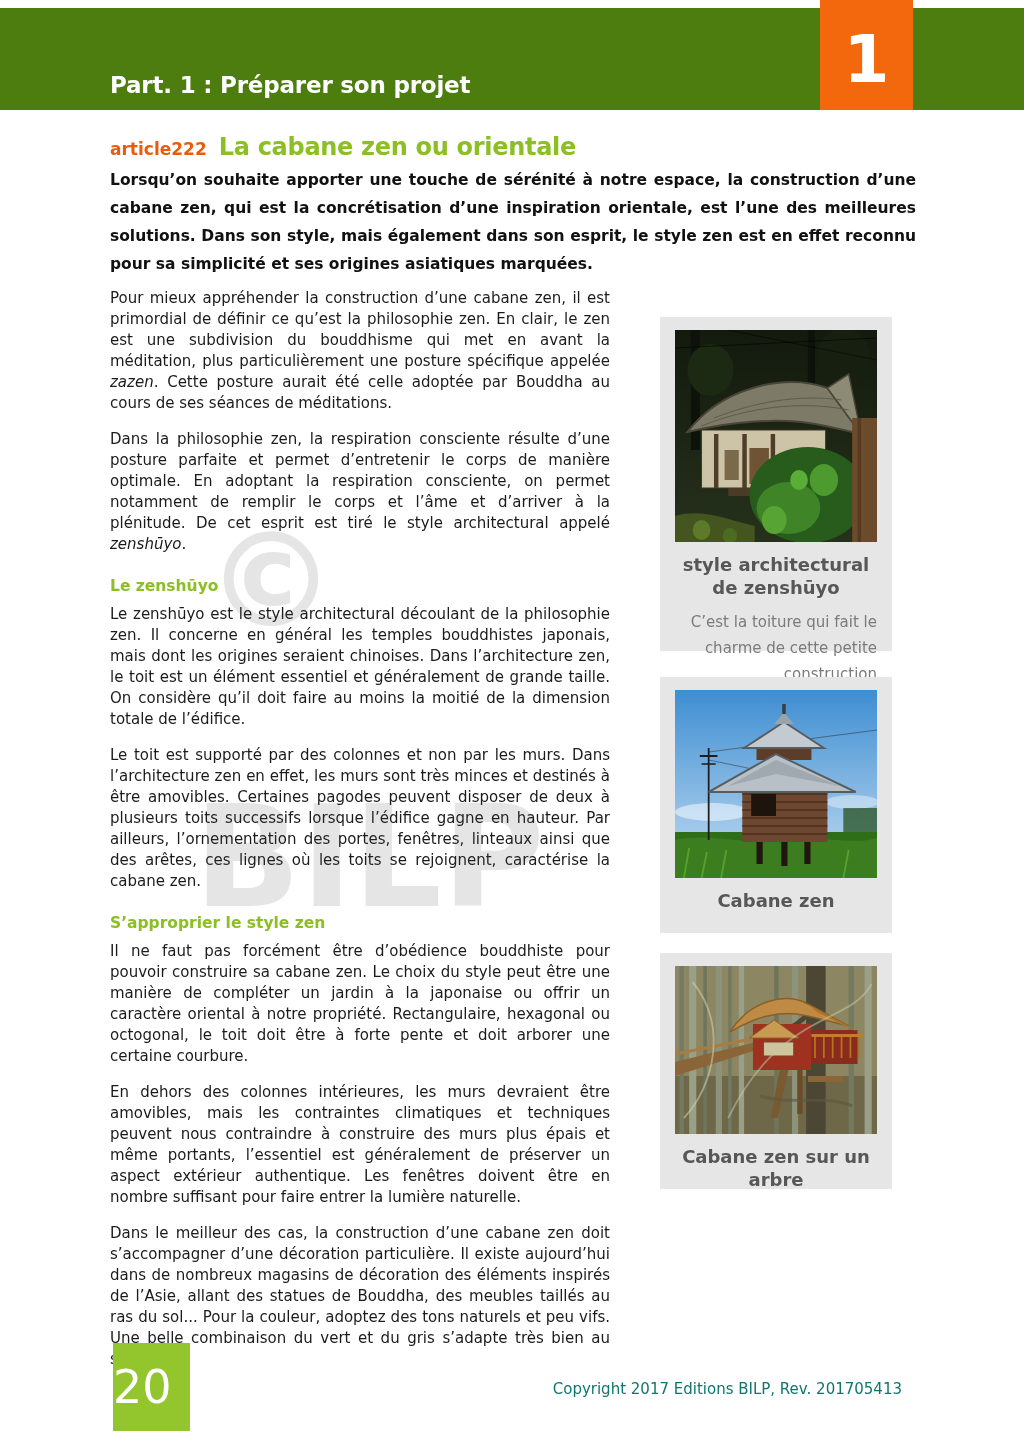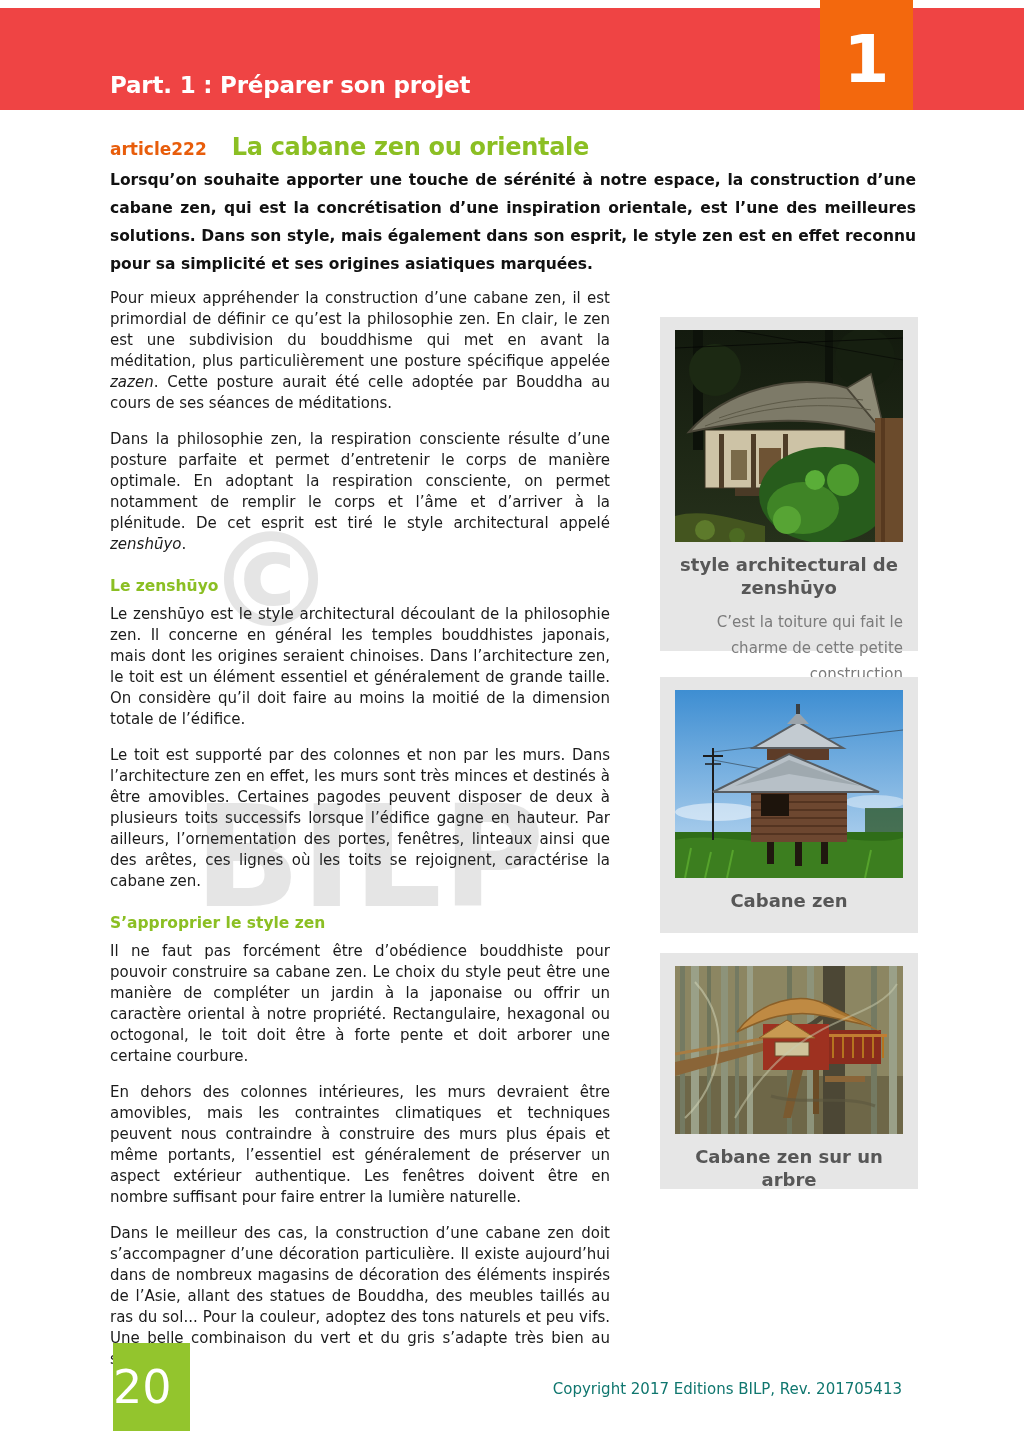--- a/index.html
+++ b/index.html
@@ -1,43 +1,43 @@
 <!DOCTYPE html>
 <html lang="fr"><head>
 <meta charset="utf-8">
 <style>
   html,body{margin:0;padding:0;background:#ffffff;}
   #page{position:relative;width:1024px;height:1436px;background:#ffffff;overflow:hidden;
         font-family:"DejaVu Sans","Liberation Sans",sans-serif;}
 
   
-  .band{position:absolute;left:0;top:8px;width:1024px;height:102px;background:#ef4444;}
+  .band{position:absolute;left:0;top:8px;width:1024px;height:102px;background:#4d7c0f;}
   .band-title{position:absolute;left:110px;top:64px;color:#ffffff;font-size:23px;font-weight:bold;letter-spacing:-0.2px;}
   .chapter-box{position:absolute;left:820px;top:0;width:93px;height:110px;background:#f3680d;
                display:flex;align-items:center;justify-content:center;}
   .chapter-num{color:#ffffff;font-size:66px;font-weight:bold;line-height:1;padding-top:10px;}
 
   
-  .article-row{position:absolute;left:110px;top:133px;width:806px;display:flex;align-items:baseline;gap:25px;text-align:right;}
+  .article-row{position:absolute;left:110px;top:133px;width:806px;display:flex;align-items:baseline;gap:12px;text-align:right;}
   .article-tag{color:#e85d0b;font-weight:bold;font-size:17px;}
   .article-title{color:#8bbf23;font-weight:bold;font-size:24px;letter-spacing:-0.3px;}
 
   
   .intro{position:absolute;left:110px;top:166px;width:806px;color:#111111;font-size:15.5px;
          font-weight:bold;line-height:28px;text-align:justify;}
 
   
   .main-col{position:absolute;left:110px;top:288px;width:500px;}
   .sec-heading{color:#8bbf23;font-size:15.5px;font-weight:bold;margin:22px 0 9px 0;}
   .main-col .sec-heading:first-child{margin-top:0;}
   .body-par{color:#1b1b1b;font-size:15px;line-height:21px;text-align:justify;margin:0 0 15px 0;}
   .body-par em{font-style:italic;}
 
   
-  .fig-card{position:absolute;left:660px;width:258px;background:#e6e6e6;box-sizing:border-box;
+  .fig-card{position:absolute;left:660px;width:232px;background:#e6e6e6;box-sizing:border-box;
             padding:13px 15px 12px 15px;}
   #fig-1{top:317px;height:334px;}
   #fig-2{top:677px;height:256px;}
   #fig-3{top:953px;height:236px;}
   .photo{width:100%;display:block;}
   .photo svg{width:100%;height:100%;display:block;}
   #photo-1{height:212px;}
   #photo-2{height:188px;}
   #photo-3{height:168px;}
   .fig-title{font-weight:bold;color:#575757;font-size:18px;line-height:1.3;text-align:center;margin-top:11px;}

